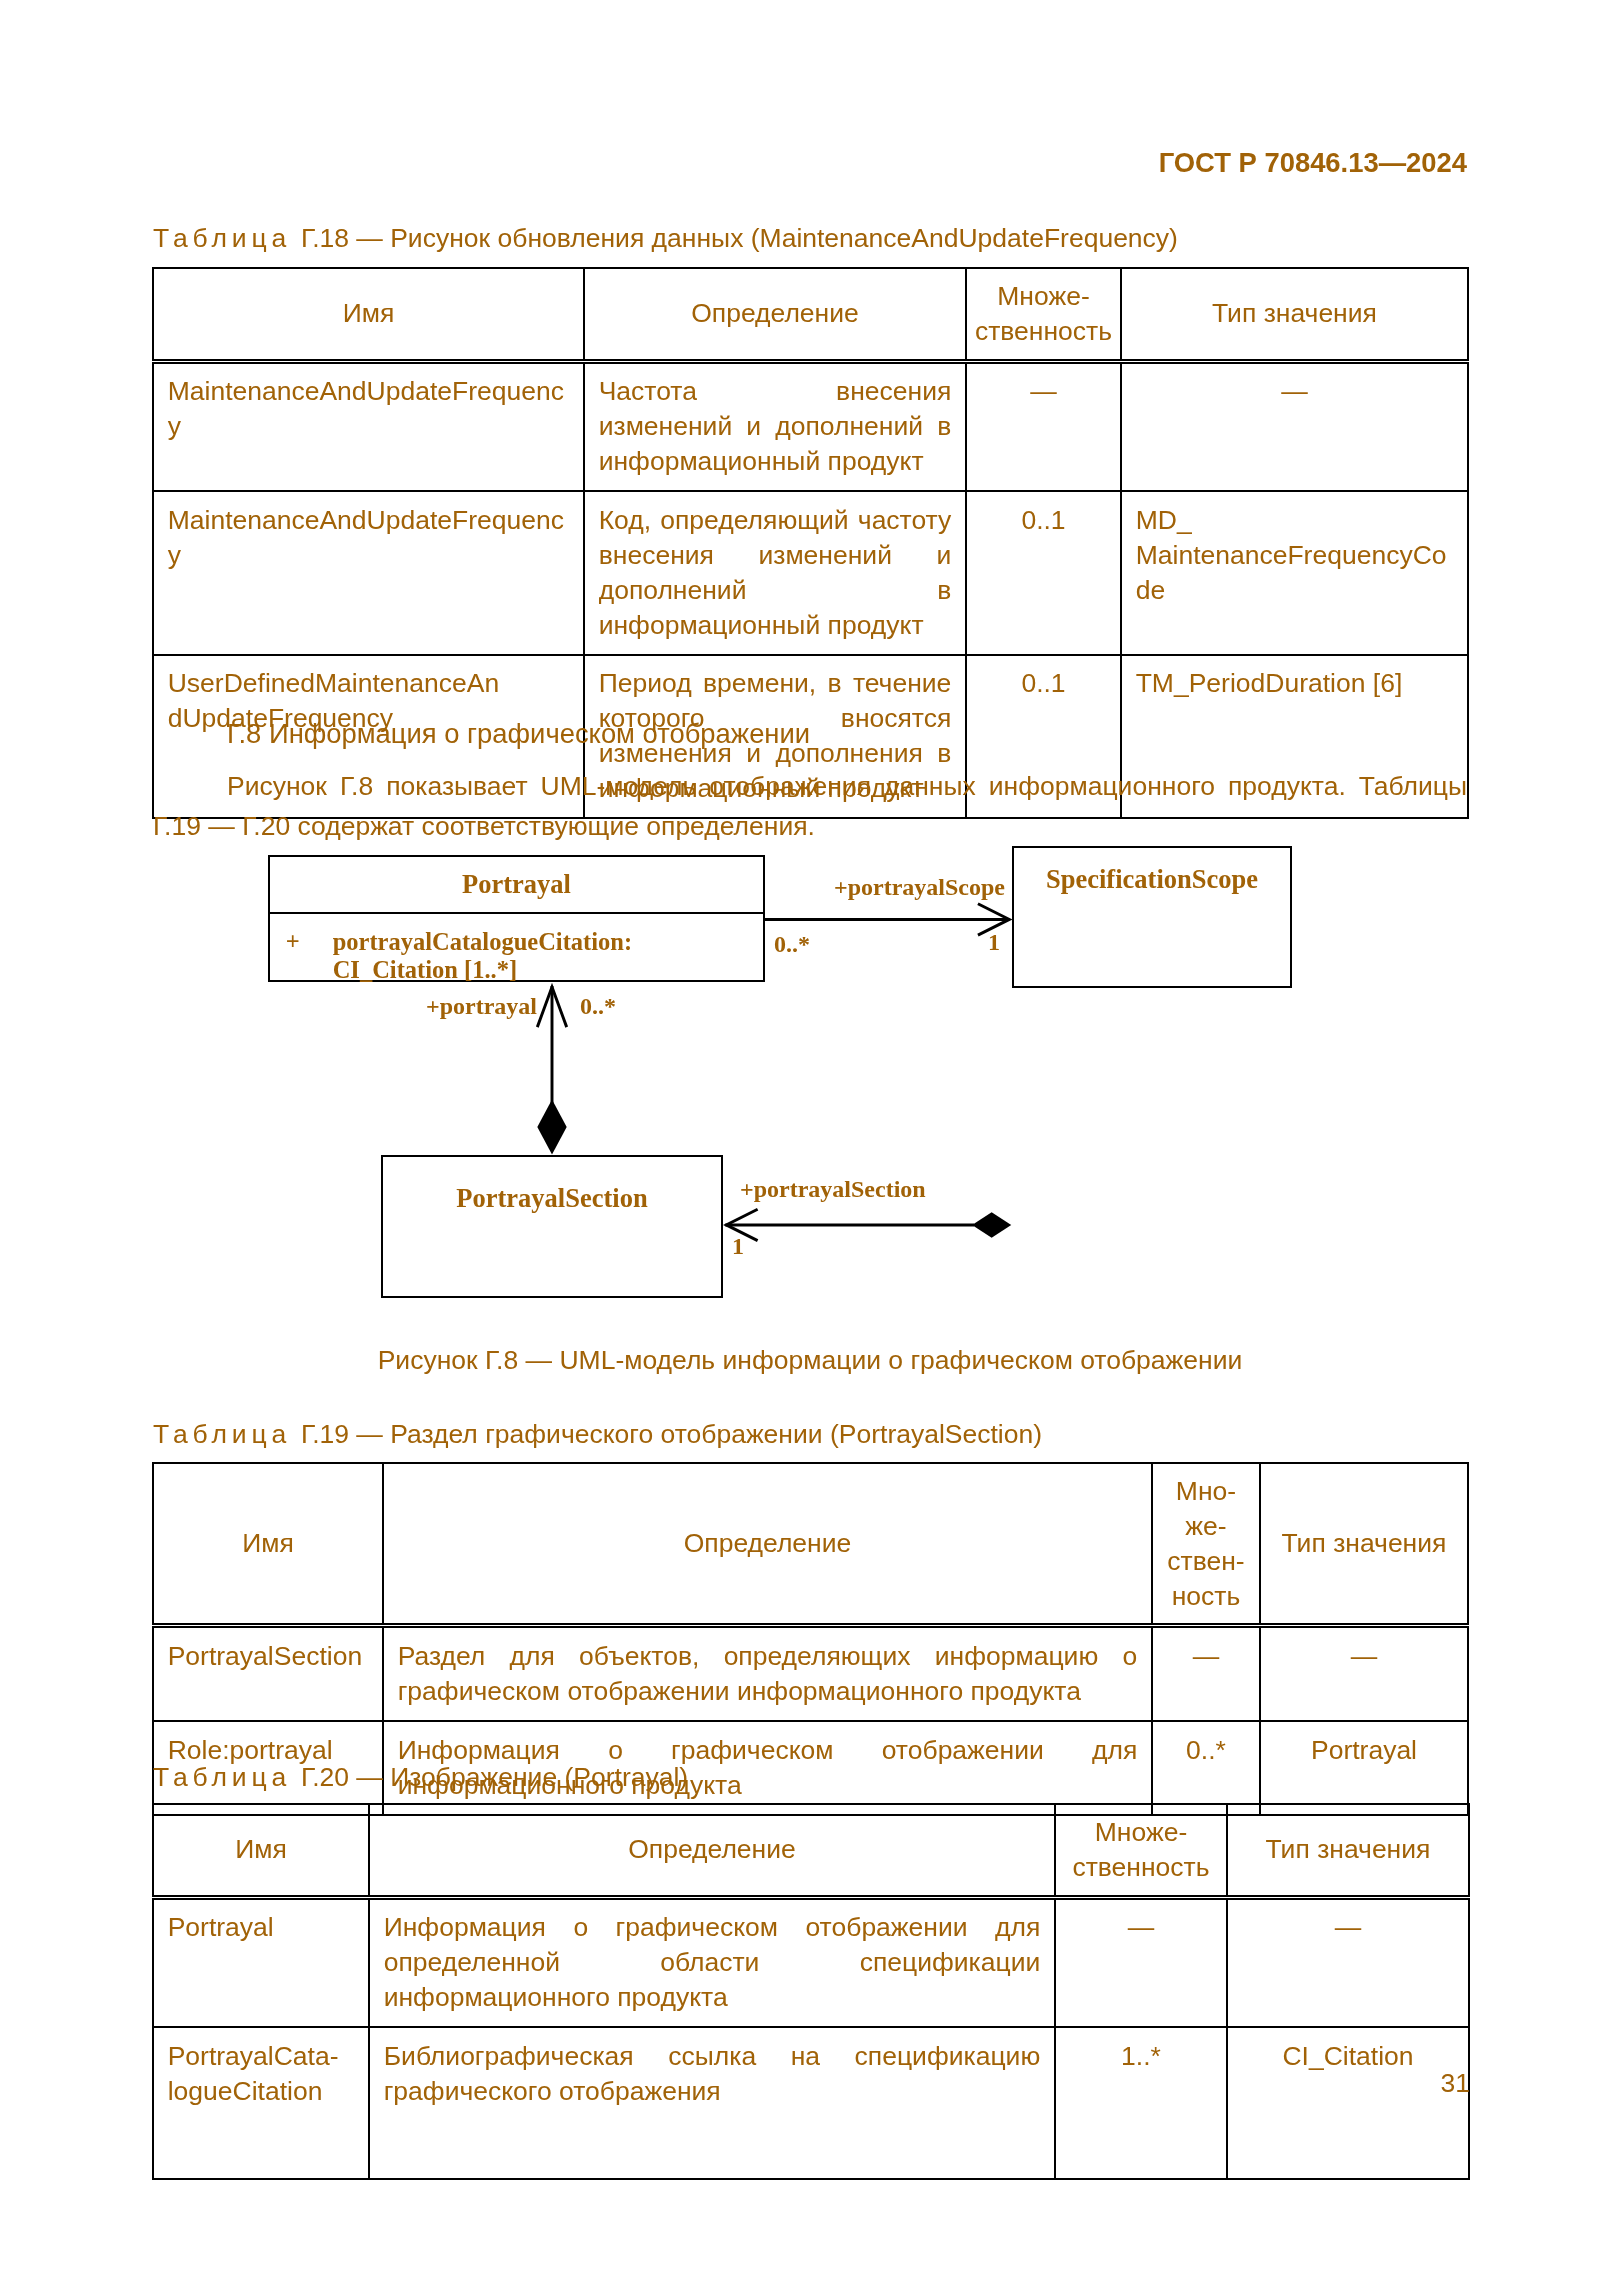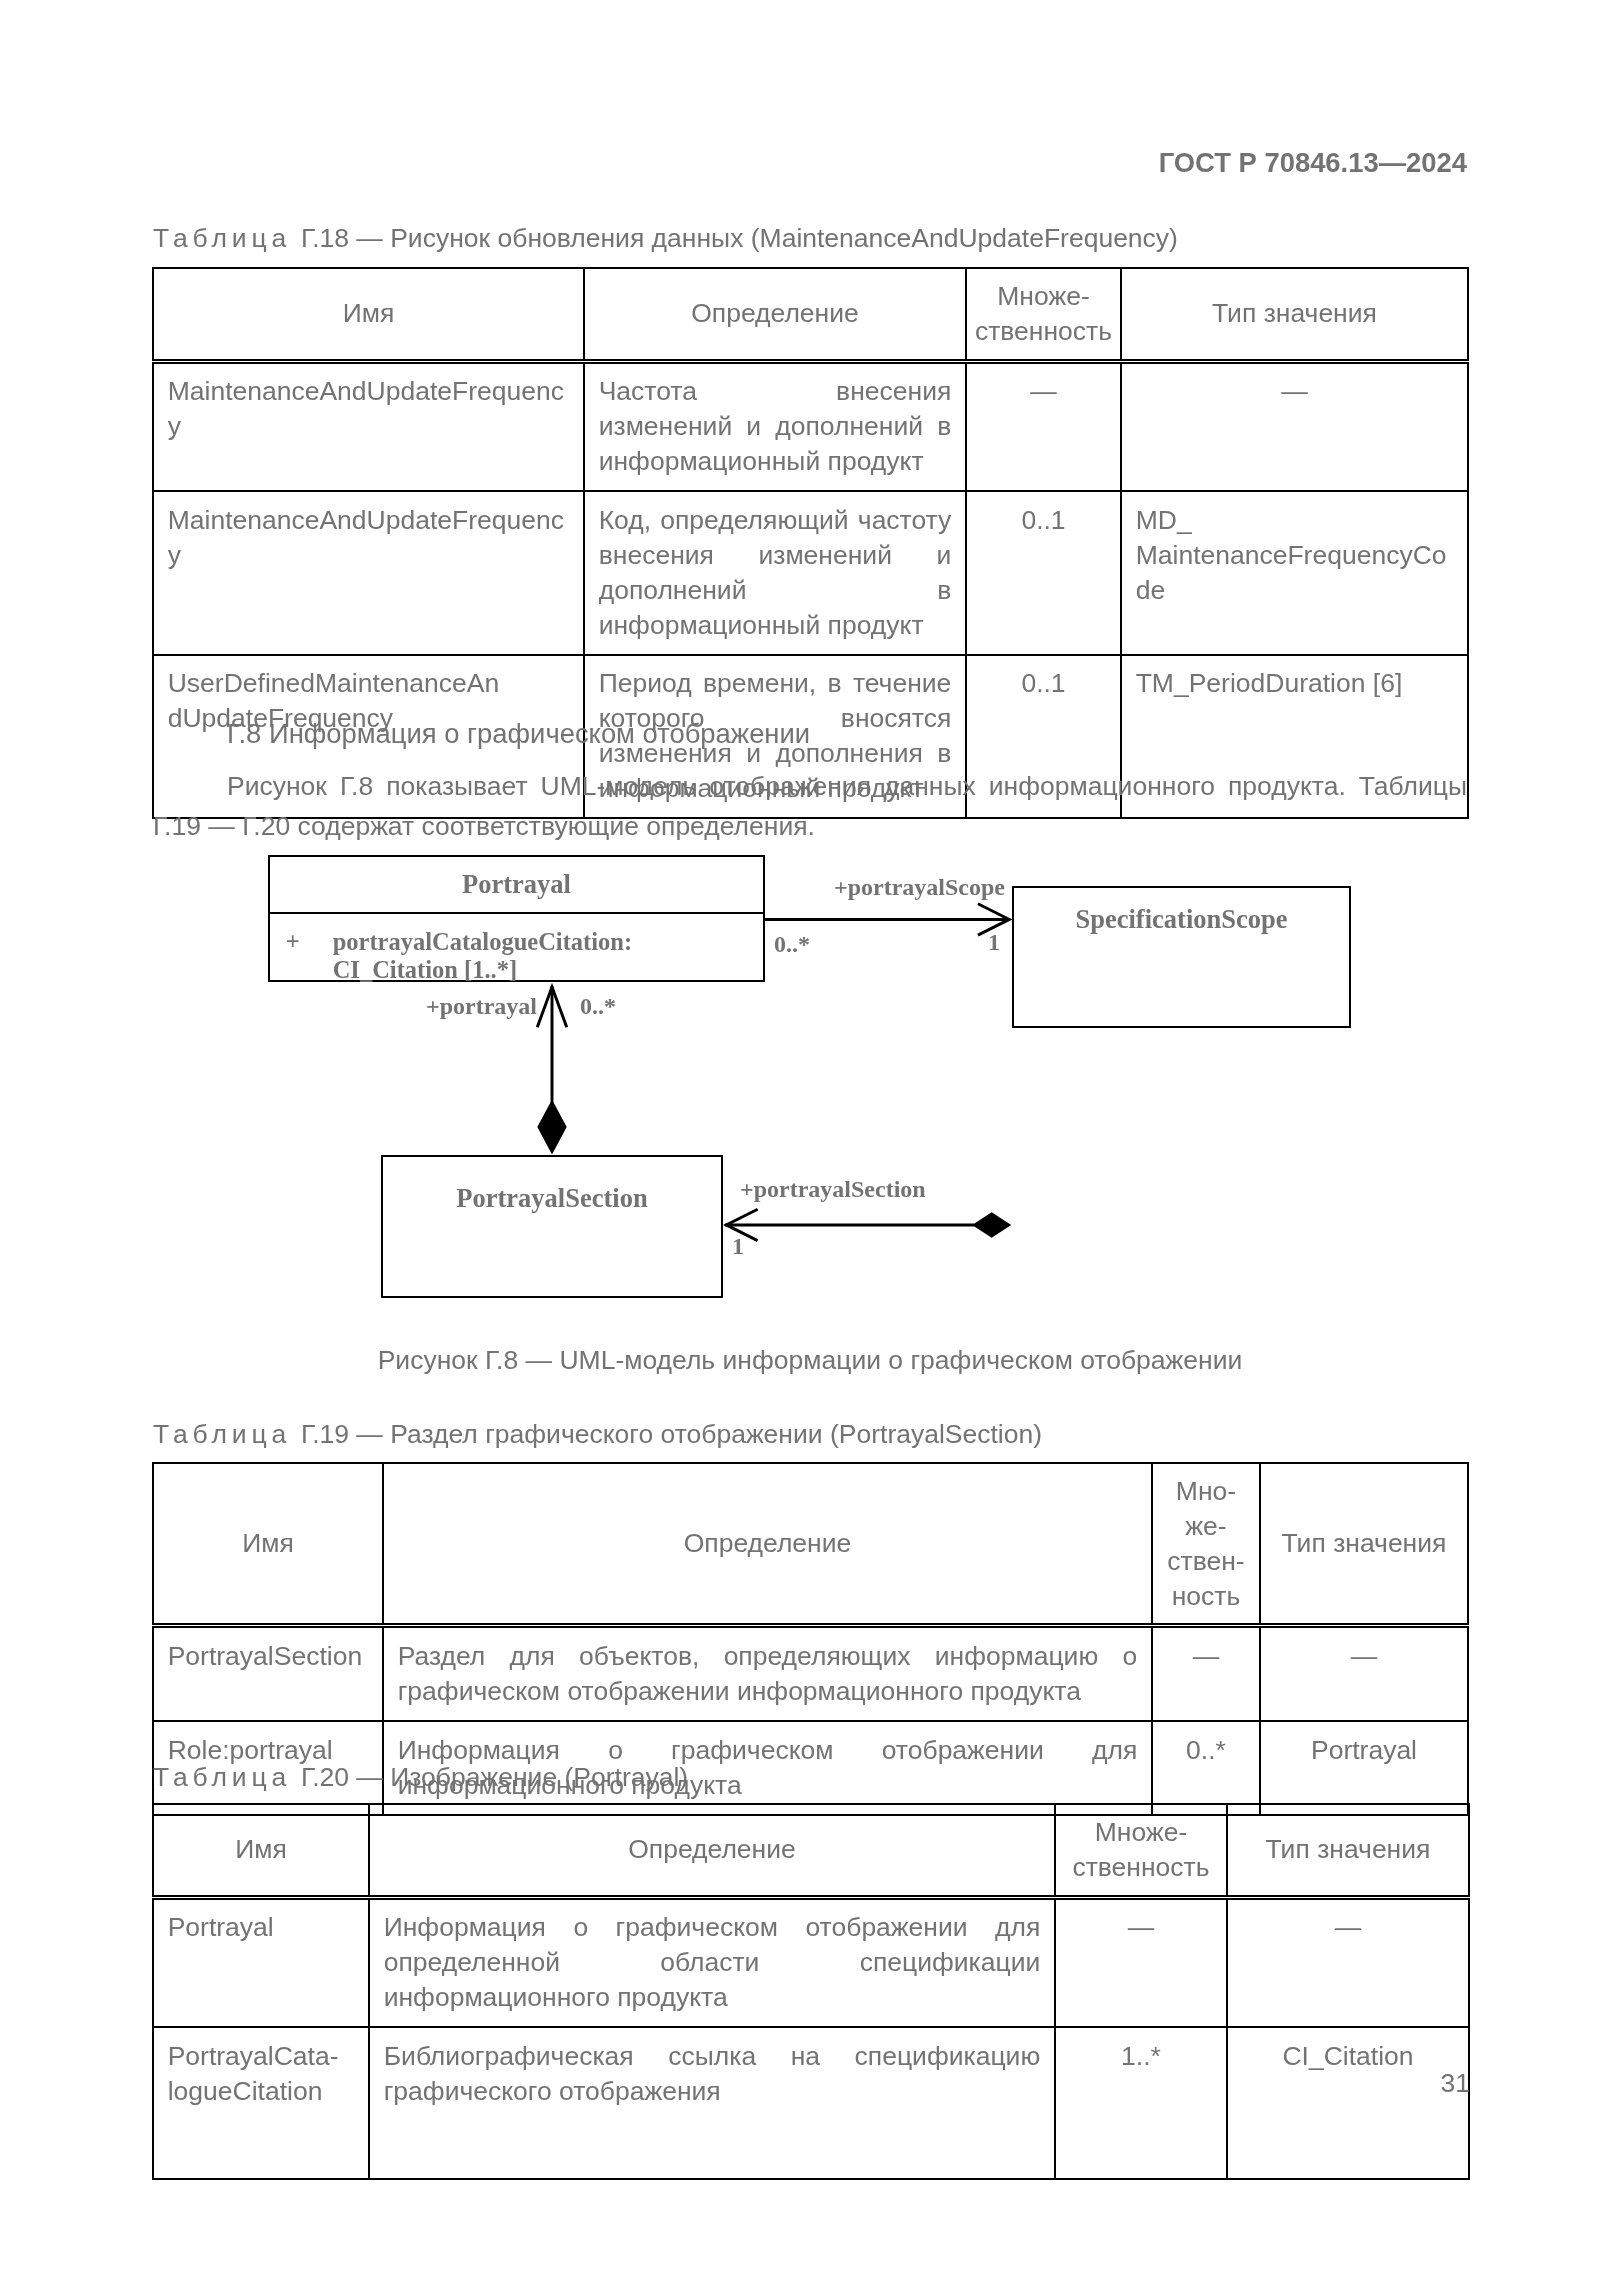--- a/index.html
+++ b/index.html
@@ -1,21 +1,21 @@
 <!DOCTYPE html>
 <html><head>
 <meta charset="utf-8">
 <style>
   html,body{margin:0;padding:0;background:#e8e8e8;}
   .page{
     position:relative;
     width:1621px;height:2293px;
     background:#ffffff;
     font-family:"Liberation Sans",sans-serif;
-    color:#737373;
+    color:#a16207;
     overflow:hidden;
   }
   
   .doc-header{
     position:absolute;top:147px;left:153px;width:1314px;
     text-align:right;font-weight:bold;font-size:27.4px;
   }
   
   .tcap{
     position:absolute;left:153px;width:1314px;
@@ -137,21 +137,21 @@
   <div class="para">Рисунок Г.8 показывает UML-модель отображения данных информационного продукта. Таблицы Г.19 — Г.20 содержат соответствующие определения.</div>
 
   <div class="uml-box" style="left:268px;top:855px;width:497px;height:127px;">
     <div class="compartment-title">Portrayal</div>
     <div class="uml-attr">
       <span>+</span>
       <span>portrayalCatalogueCitation: CI_Citation [1..*]</span>
     </div>
   </div>
 
-  <div class="uml-box" style="left:1012px;top:846px;width:339px;height:142px;padding-top:15.7px;margin-top:40px;">
+  <div class="uml-box" style="left:1012px;top:846px;width:280px;height:142px;padding-top:15.7px;">
     <div class="uml-title">SpecificationScope</div>
   </div>
 
   <div class="uml-box" style="left:381px;top:1155px;width:342px;height:143px;padding-top:25.5px;">
     <div class="uml-title">PortrayalSection</div>
   </div>
 
 
   <svg class="connectors" width="1621" height="470" viewBox="0 862 1654 480">
 

